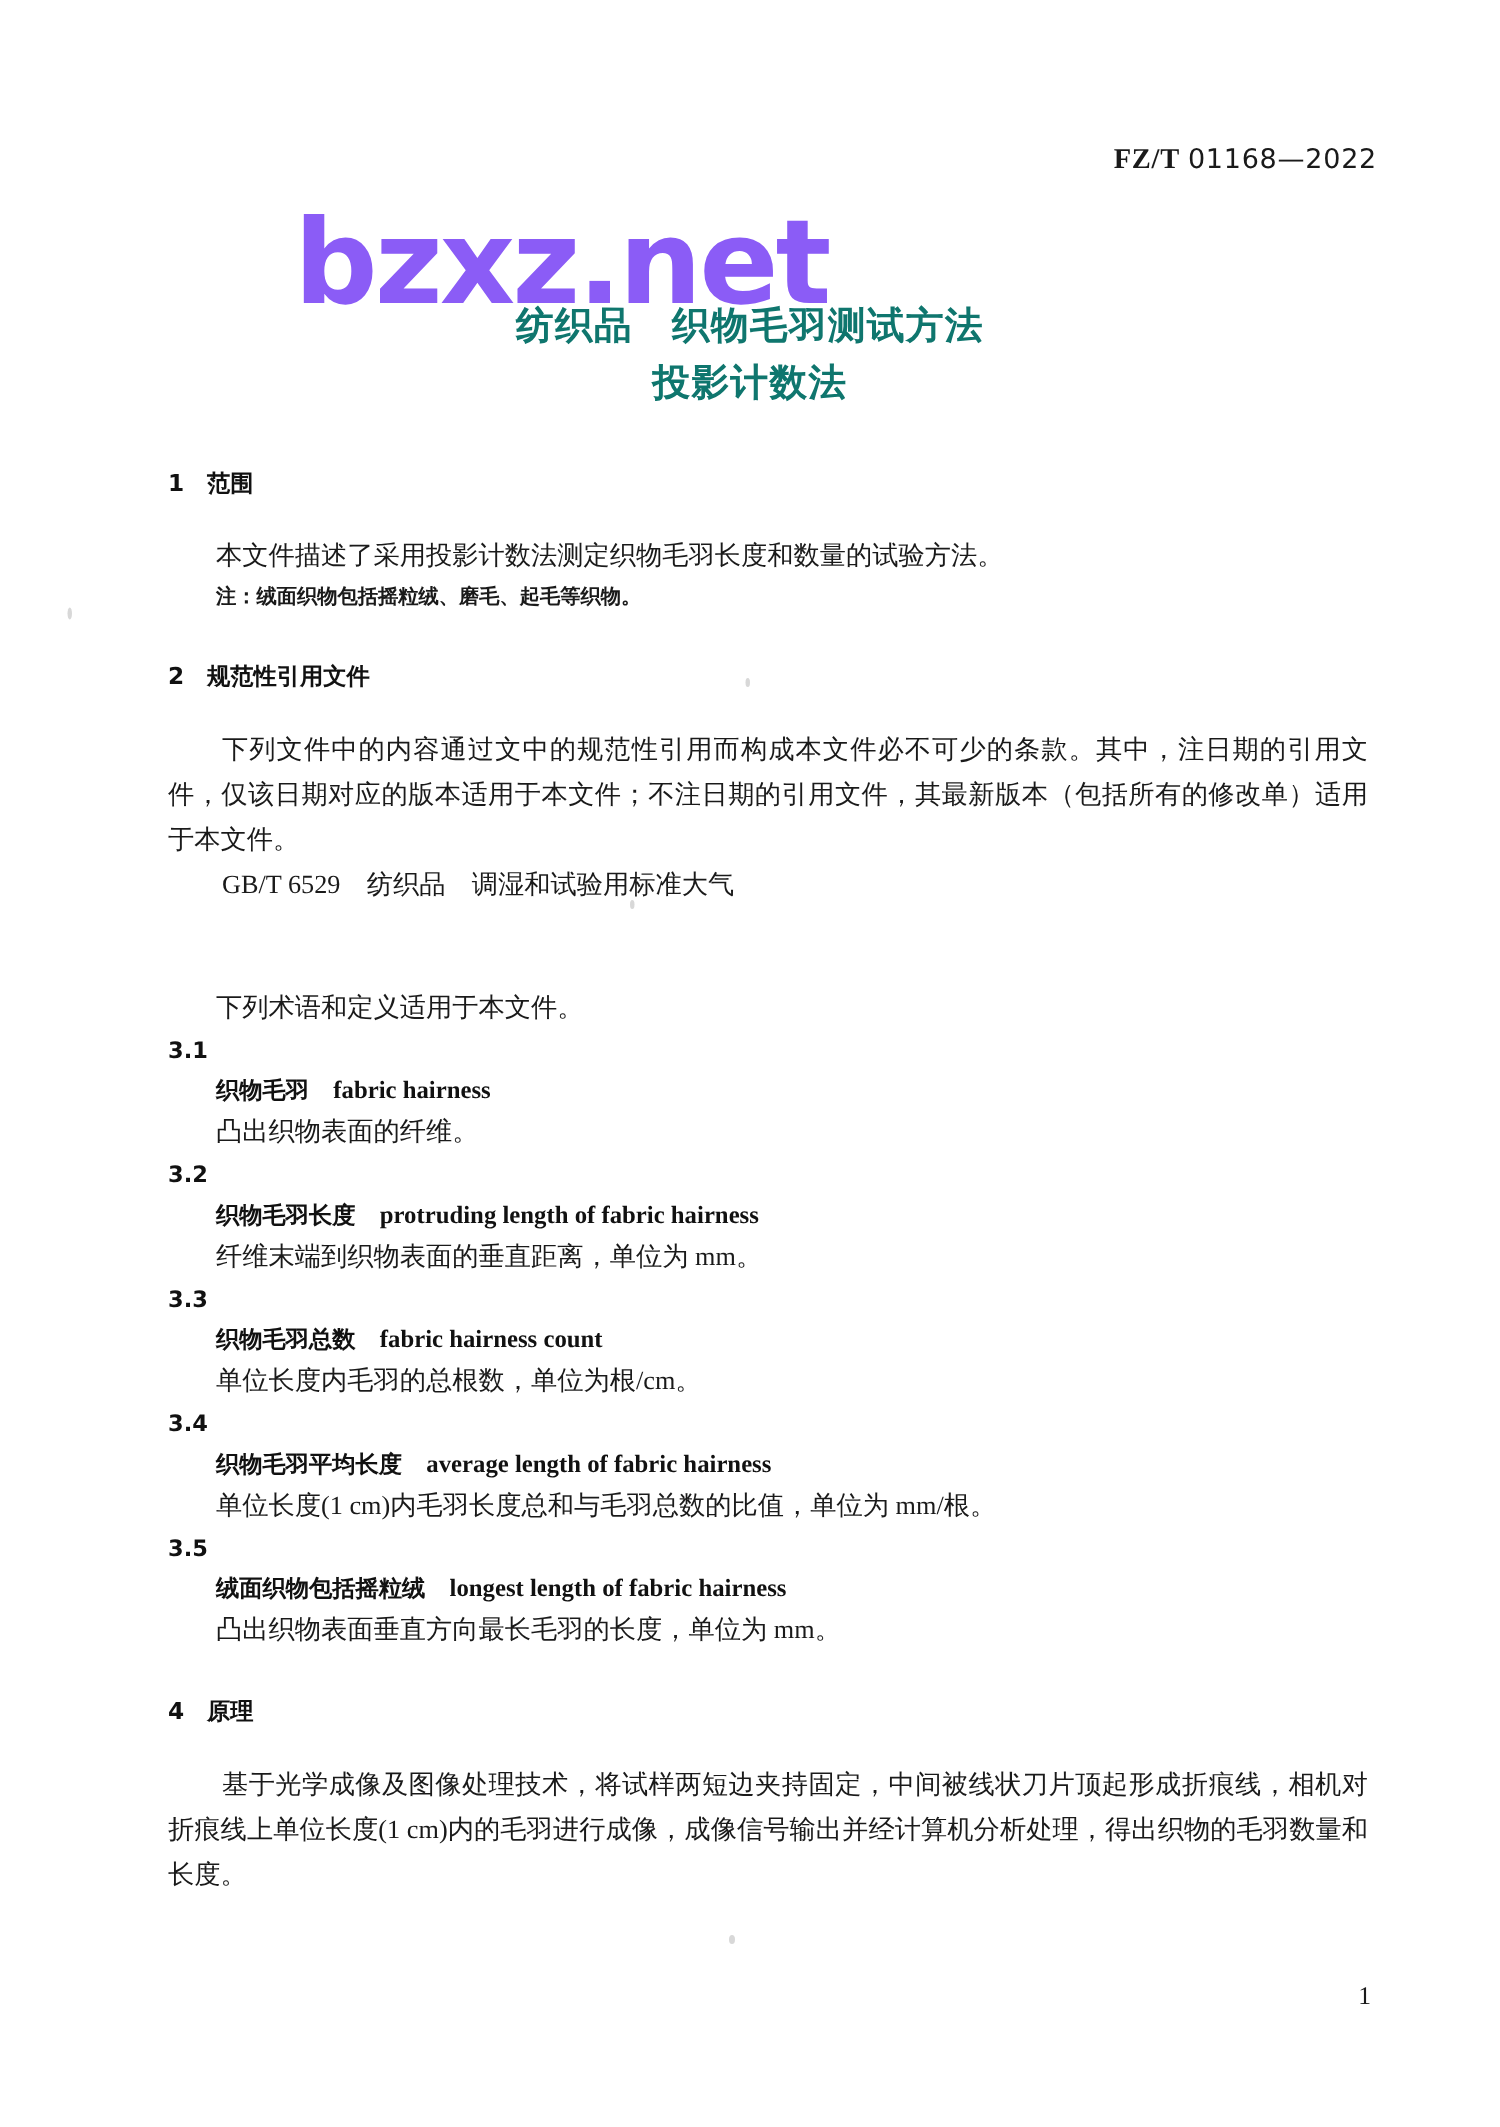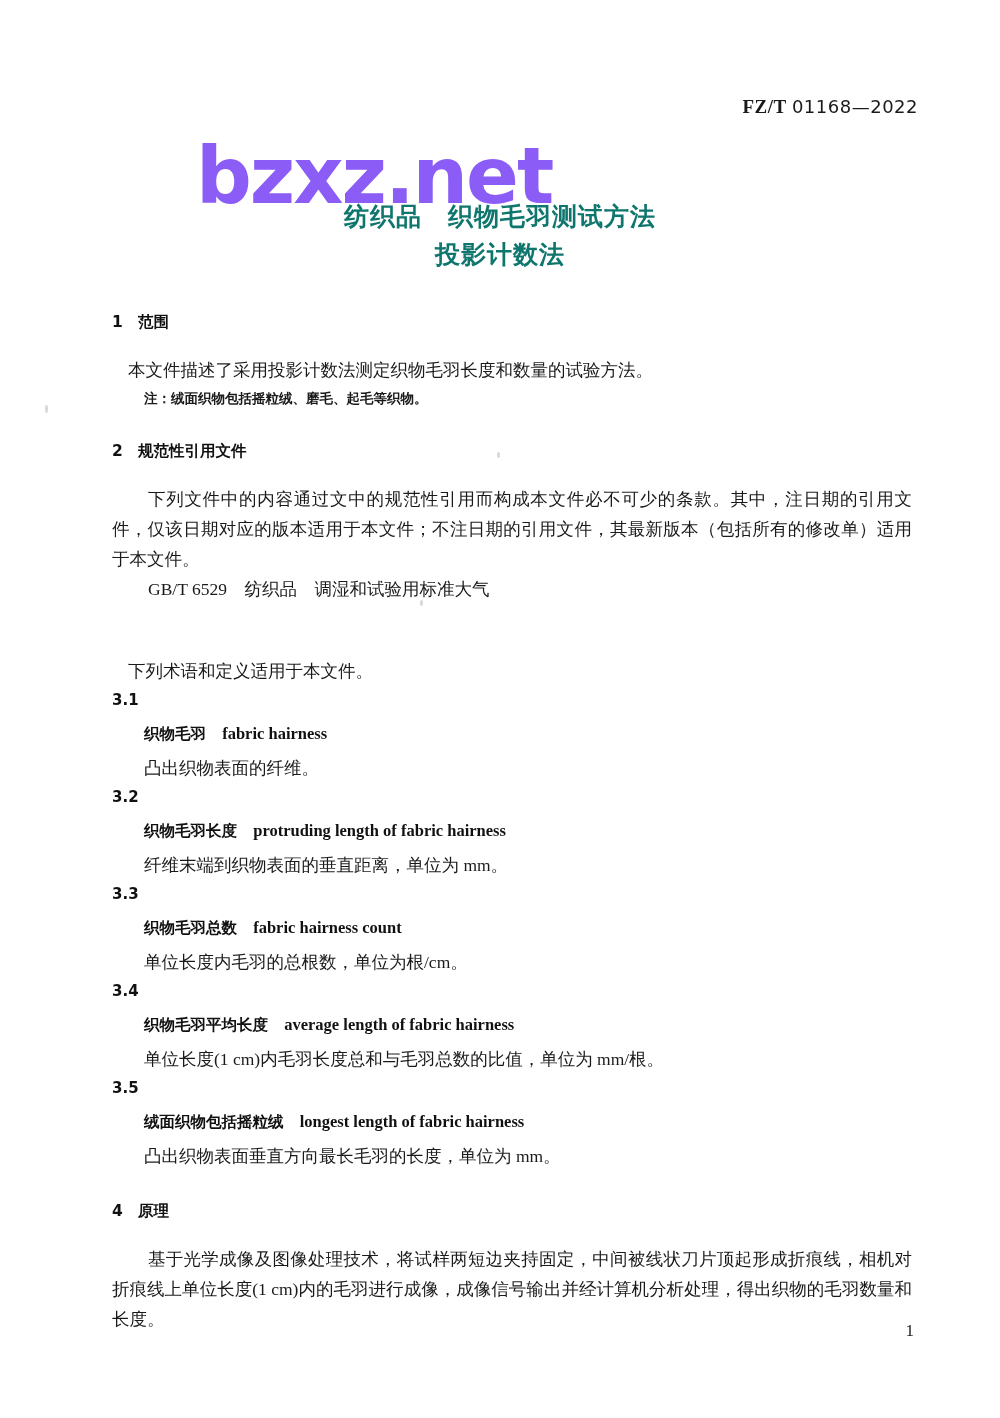--- a/index.html
+++ b/index.html
@@ -96,21 +96,21 @@
 
   .para {
     font-family: "Liberation Serif", "DejaVu Serif", serif;
     font-size: 17.5px;
     line-height: 30px;
     color: #1a1a1a;
     margin: 0;
     text-align: justify;
   }
   .para.indent2 { text-indent: 36px; }
-  .para.pad     { margin-left: 16px; }
+  .para.pad     { margin-left: 32px; }
 
   .note {
     font-family: "DejaVu Sans", "Liberation Sans", sans-serif;
     font-weight: bold;
     font-size: 13.5px;
     line-height: 26px;
     margin: 0 0 0 32px;
     color: #1a1a1a;
   }
 
@@ -126,21 +126,21 @@
     font-weight: bold;
     font-size: 15px;
     line-height: 28px;
     margin: 0;
     color: #111;
   }
   .term-name {
     font-family: "DejaVu Sans", "Liberation Sans", sans-serif;
     font-weight: bold;
     font-size: 15.5px;
-    line-height: 39px;
+    line-height: 26px;
     margin: 0 0 0 32px;
     color: #111;
     white-space: nowrap;
   }
   .term-name .en {
     font-family: "Liberation Serif", "DejaVu Serif", serif;
     font-weight: bold;
     font-size: 16.5px;
   }
   .term-def {

